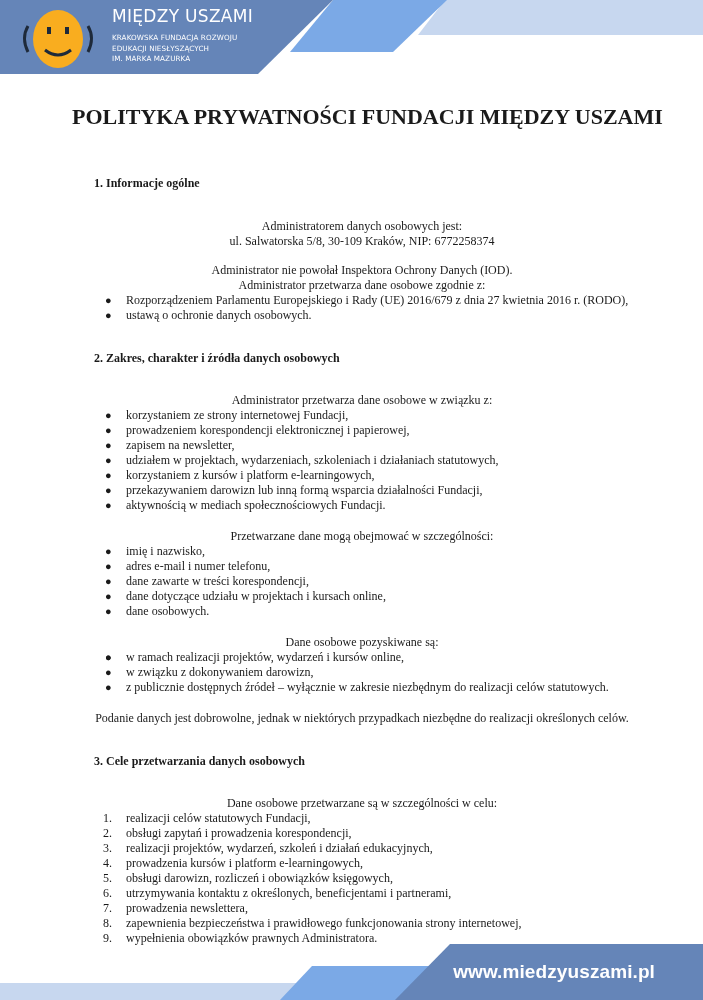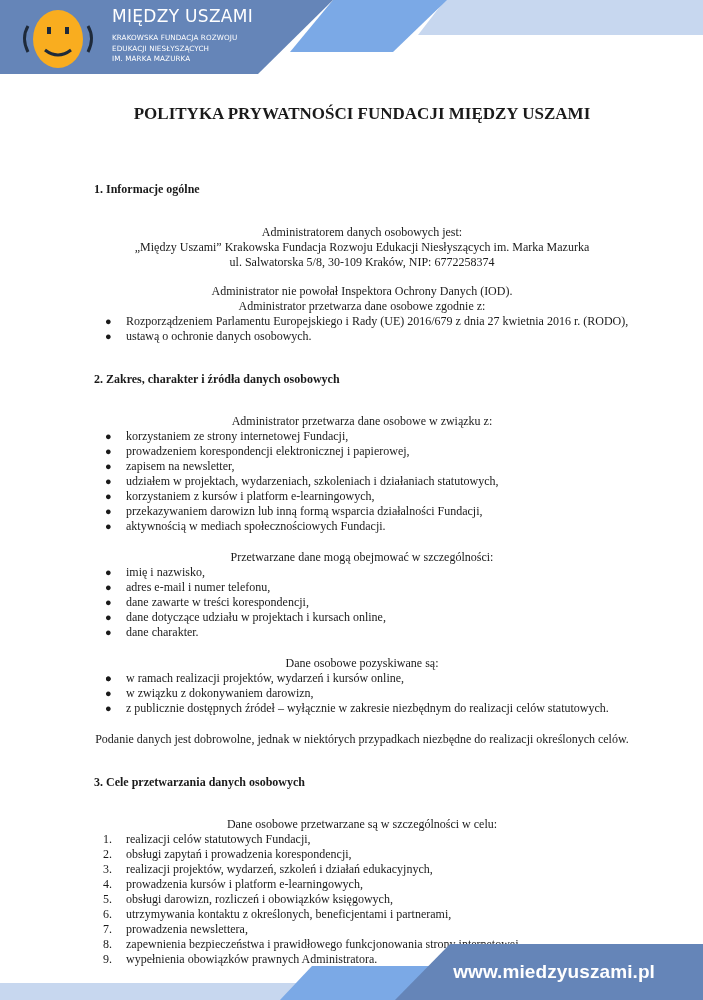--- a/index.html
+++ b/index.html
@@ -9,22 +9,22 @@
     #ftr-svg { position: absolute; left: 0; top: 930px; width: 703px; height: 70px; }
     .logo { position: absolute; left: 18px; top: 6px; width: 80px; height: 64px; }
     .brand-name { position: absolute; left: 112px; top: 6px; color: #ffffff; font-family: "DejaVu Sans", sans-serif;
                   font-size: 17px; letter-spacing: 0.3px; font-weight: normal; }
     .brand-sub { position: absolute; left: 112px; top: 33px; color: #ffffff; font-family: "DejaVu Sans", sans-serif;
                  font-size: 7.2px; line-height: 10.5px; text-transform: uppercase; letter-spacing: 0.1px; }
     .brand-sub div { white-space: nowrap; }
     .footer-url { position: absolute; right: 48px; top: 961px; color: #ffffff; font-family: Liberation Sans, sans-serif;
                   font-size: 19px; font-weight: bold; letter-spacing: 0.1px; }
     .doc { position: absolute; left: 82px; top: 104px; width: 560px; }
-    .doc-title { font-family: "Liberation Serif", serif; font-weight: bold; font-size: 17px; text-align: center;
-                 margin: 0 0 12px -10px; width: 580px; white-space: nowrap; }
+    .doc-title { font-family: "Liberation Serif", serif; font-weight: bold; font-size: 22px; 
+                 margin: 0 0 0 -10px; width: 580px; white-space: nowrap; }
     .sec-head { font-weight: bold; font-size: 12px; margin: 12px; line-height: 15px; }
     p.t { margin: 0; font-size: 12px; line-height: 15px; white-space: nowrap; text-align: center; }
     ul.b, ol.n { margin: 0; padding: 0; list-style: none; }
     ul.b li, ol.n li { position: relative; padding-left: 44px; font-size: 12px; line-height: 15px; white-space: nowrap; }
     ul.b li .mk { position: absolute; left: 23px; top: 0; font-size: 11px; }
     ol.n li .mk { position: absolute; left: 21px; top: 0; }
     .gap { height: 15px; }
   </style>
 </head>
 <body>
@@ -51,21 +51,20 @@
   <div>IM. MARKA MAZURKA</div>
 </div>
 
 <div class="doc">
   <h1 class="doc-title">POLITYKA PRYWATNOŚCI FUNDACJI MIĘDZY USZAMI</h1>
   <div style="height:34px"></div>
 
   <h2 class="sec-head">1. Informacje ogólne</h2>
   <div class="gap" style="height:16px"></div>
   <p class="t">Administratorem danych osobowych jest:</p>
-  <p class="t">„Między Uszami” Krakowska Fundacja Rozwoju Edukacji Niesłyszących im. Marka Mazurka</p>
   <p class="t">ul. Salwatorska 5/8, 30-109 Kraków, NIP: 6772258374</p>
   <div class="gap" style="height:14px"></div>
   <p class="t">Administrator nie powołał Inspektora Ochrony Danych (IOD).</p>
   <p class="t">Administrator przetwarza dane osobowe zgodnie z:</p>
   <ul class="b">
     <li><span class="mk">●</span><span>Rozporządzeniem Parlamentu Europejskiego i Rady (UE) 2016/679 z dnia 27 kwietnia 2016 r. (RODO),</span></li>
     <li><span class="mk">●</span><span>ustawą o ochronie danych osobowych.</span></li>
   </ul>
   <div class="gap" style="height:16px"></div>
 
@@ -81,21 +80,21 @@
     <li><span class="mk">●</span><span>przekazywaniem darowizn lub inną formą wsparcia działalności Fundacji,</span></li>
     <li><span class="mk">●</span><span>aktywnością w mediach społecznościowych Fundacji.</span></li>
   </ul>
   <div class="gap" style="height:16px"></div>
   <p class="t">Przetwarzane dane mogą obejmować w szczególności:</p>
   <ul class="b">
     <li><span class="mk">●</span><span>imię i nazwisko,</span></li>
     <li><span class="mk">●</span><span>adres e-mail i numer telefonu,</span></li>
     <li><span class="mk">●</span><span>dane zawarte w treści korespondencji,</span></li>
     <li><span class="mk">●</span><span>dane dotyczące udziału w projektach i kursach online,</span></li>
-    <li><span class="mk">●</span><span>dane charakter.</span></li>
+    <li><span class="mk">●</span><span>dane osobowych.</span></li>
   </ul>
   <div class="gap" style="height:16px"></div>
   <p class="t">Dane osobowe pozyskiwane są:</p>
   <ul class="b">
     <li><span class="mk">●</span></li>
     <li><span class="mk">●</span><span>w ramach realizacji projektów, wydarzeń i kursów online,</span></li>
     <li><span class="mk">●</span><span>w związku z dokonywaniem darowizn,</span></li>
     <li><span class="mk">●</span><span>z publicznie dostępnych źródeł – wyłącznie w zakresie niezbędnym do realizacji celów statutowych.</span></li>
   </ul>
   <div class="gap" style="height:16px"></div>

